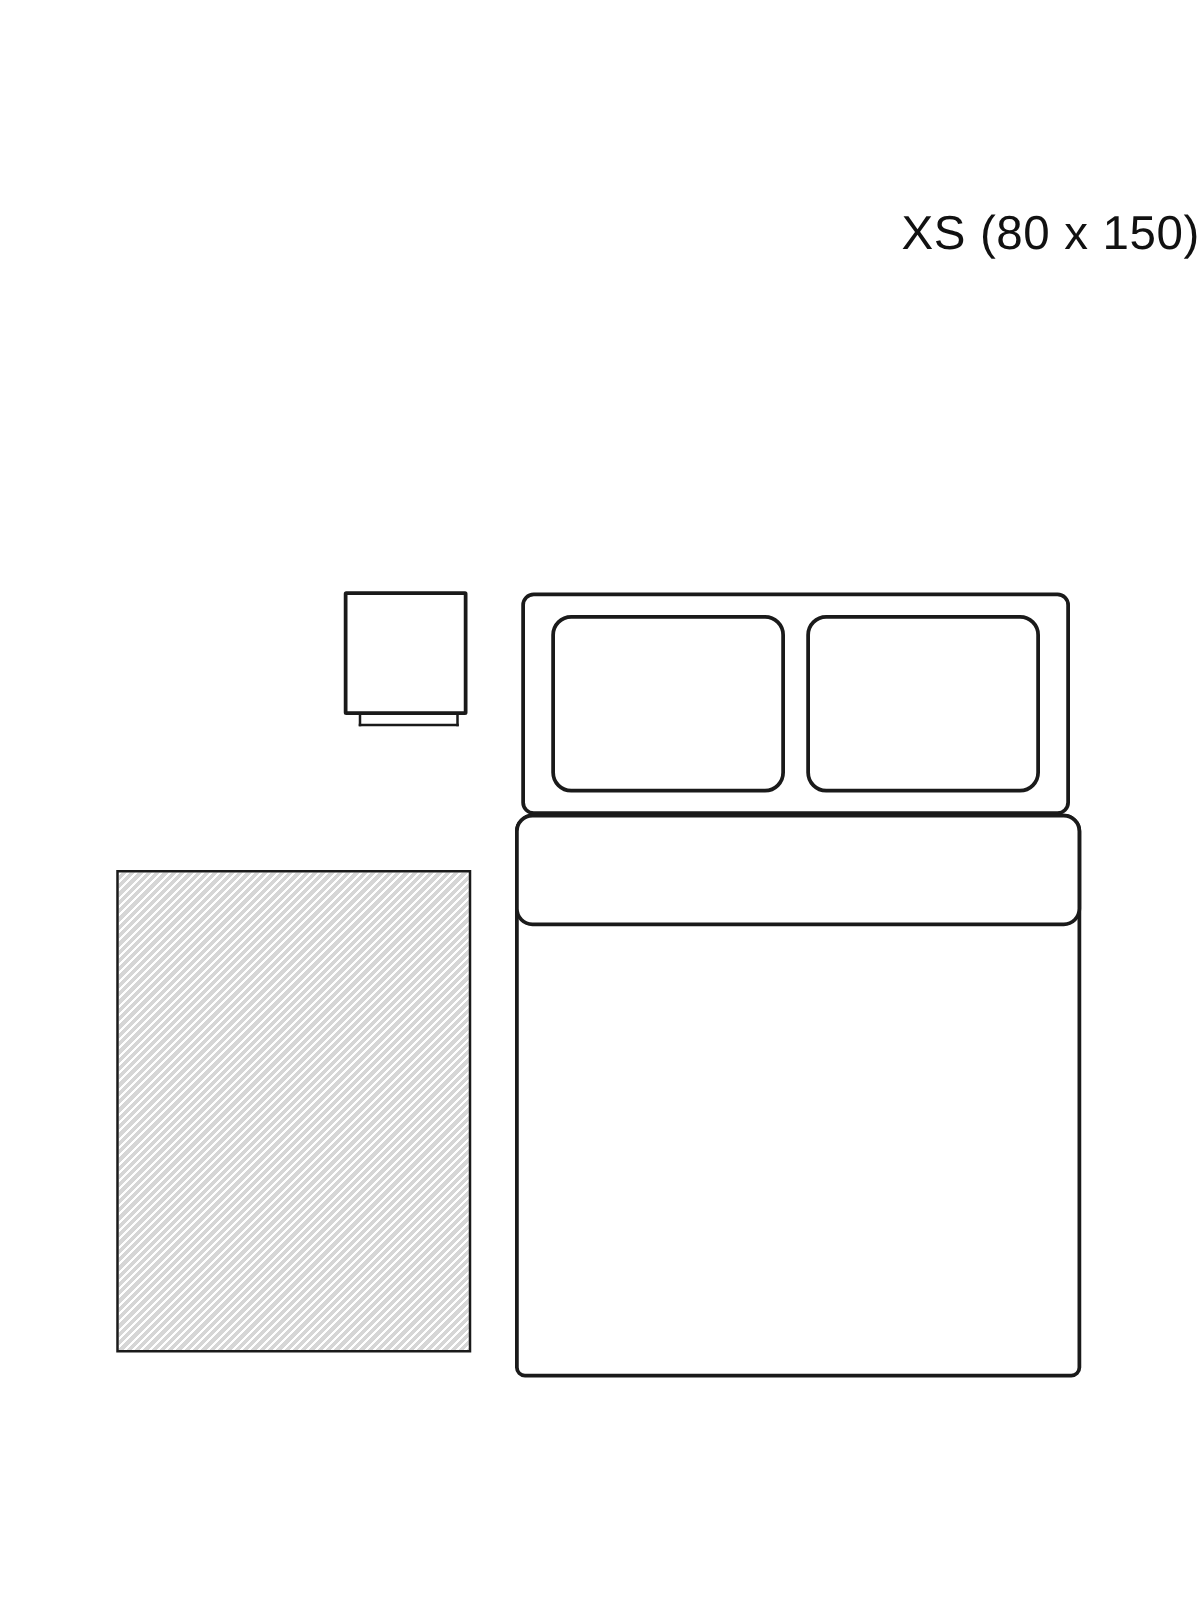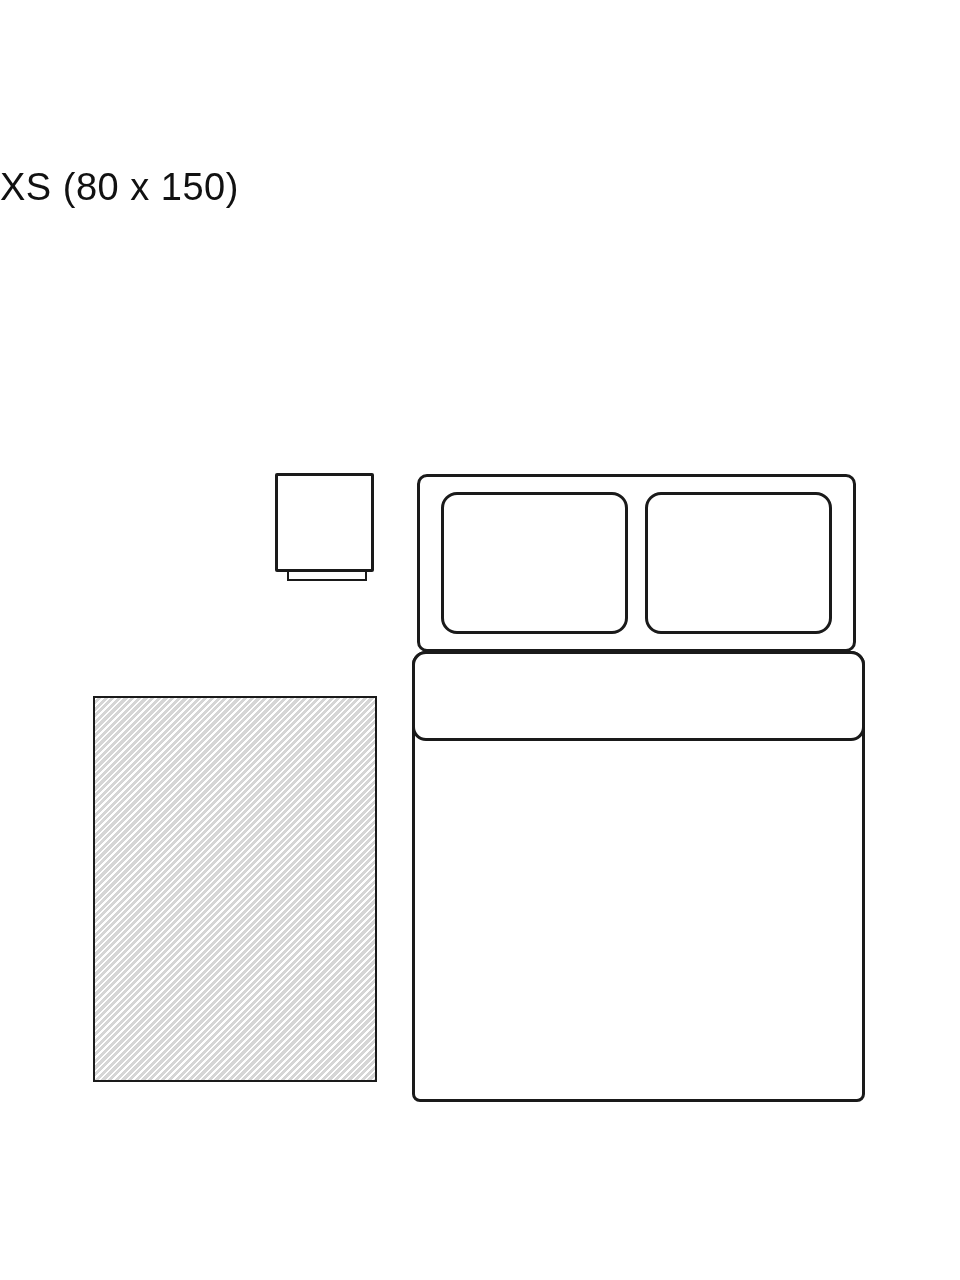--- a/index.html
+++ b/index.html
@@ -19,21 +19,21 @@
     width: 960px;
     height: 1280px;
     background: var(--bg);
     overflow: hidden;
   }
   .title {
     position: absolute;
     top: 167px;
     left: 0;
     width: 100%;
-    text-align: left;
+    text-align: right;
     font-size: 38px;
     font-weight: 500;
     letter-spacing: 0.5px;
     color: var(--text);
     line-height: 1.1;
   }
   .shape {
     position: absolute;
     background: #ffffff;
     border: 3px solid var(--stroke);

